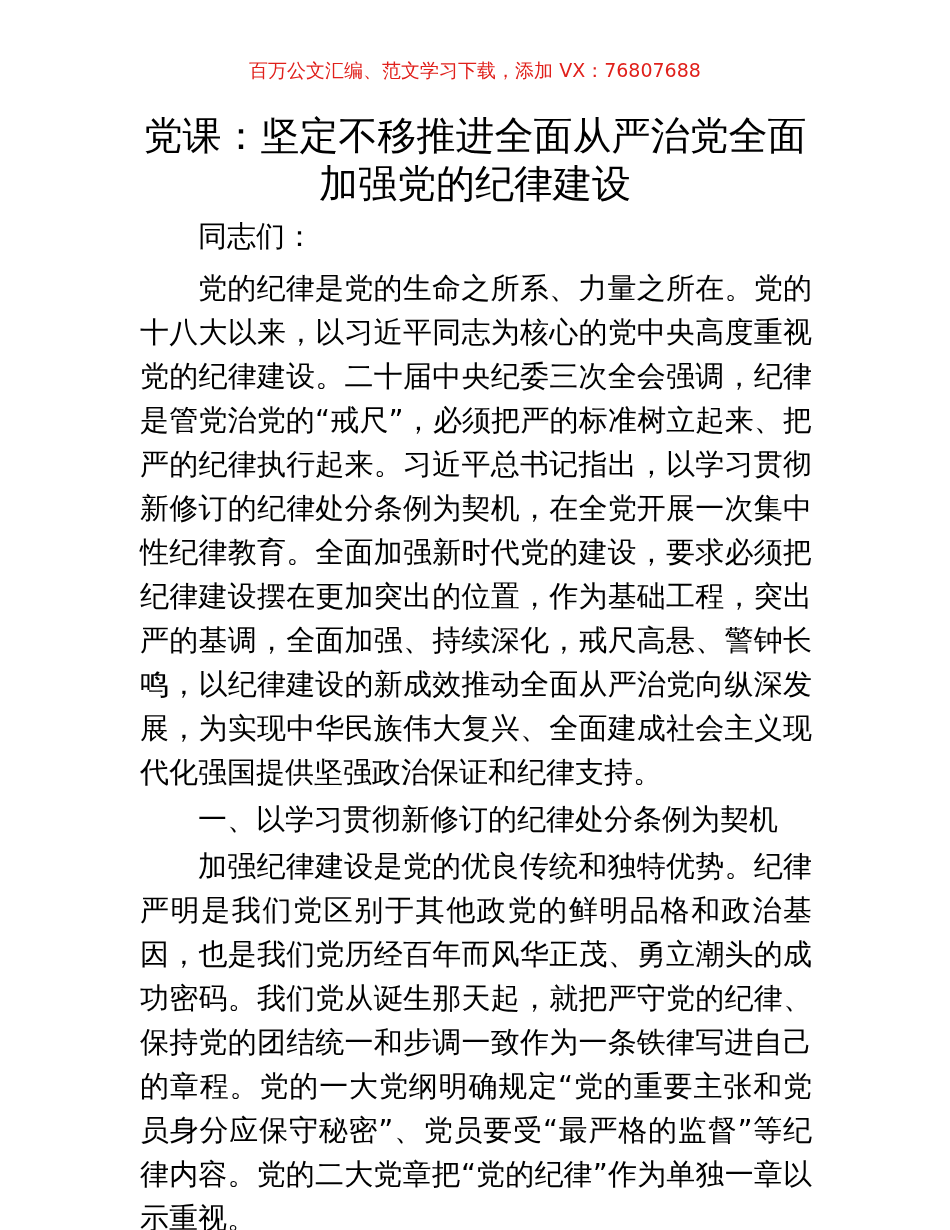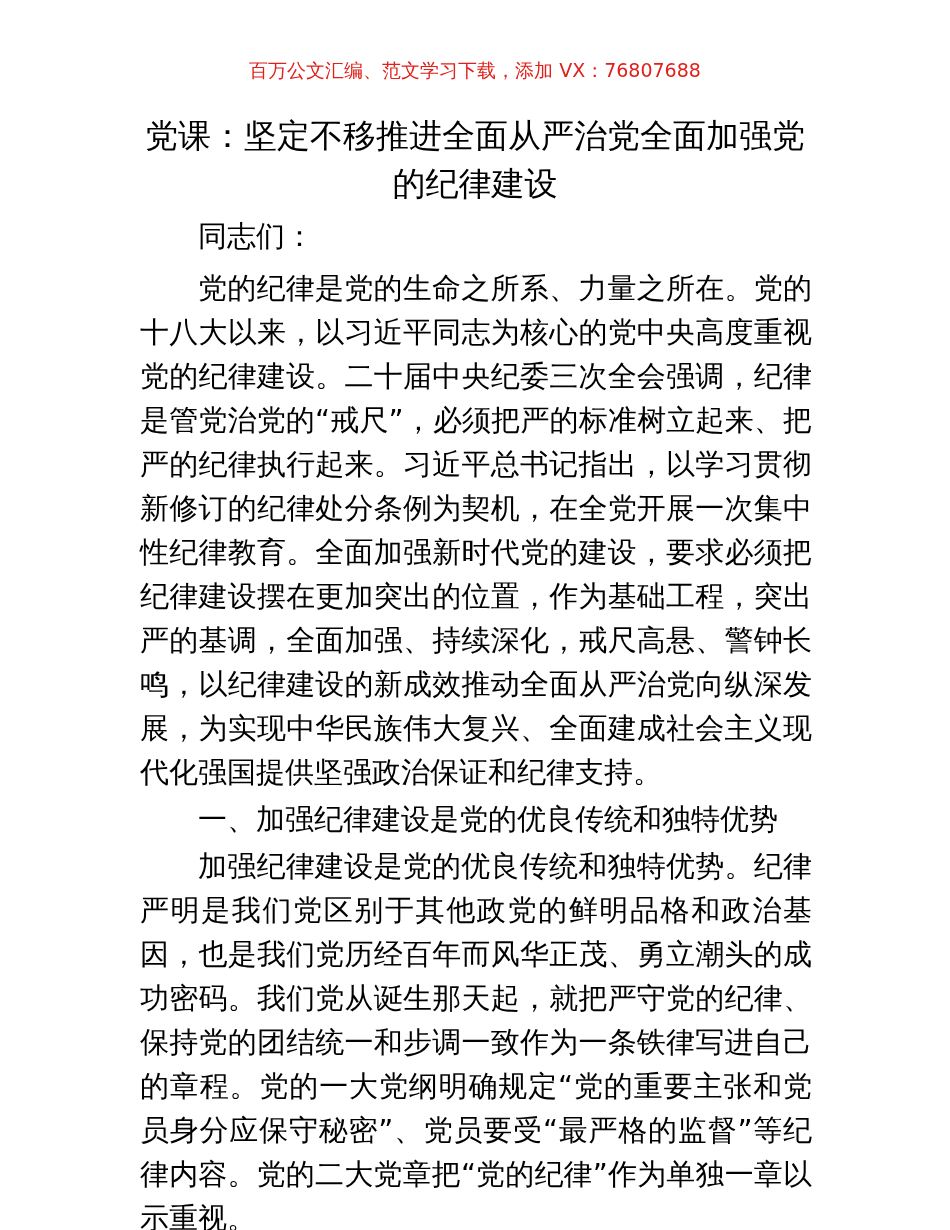--- a/index.html
+++ b/index.html
@@ -32,21 +32,21 @@
       line-height: 28px;
       color: #e0201b;
       letter-spacing: 0px;
     }
     .title {
       position: absolute;
       top: 112px;
       left: 140px;
       width: 670px;
       text-align: center;
-      font-size: 33px;
+      font-size: 39px;
       line-height: 48px;
       color: #000000;
       font-weight: 500;
     }
     .body-text {
       position: absolute;
       top: 214px;
       left: 140px;
       width: 672px;
       font-size: 29px;
@@ -79,18 +79,18 @@
   <div class="watermark">百万公文汇编、范文学习下载，添加 VX：76807688</div>
 
   <div class="title">党课：坚定不移推进全面从严治党全面加强党的纪律建设</div>
 
   <div class="body-text">
 
     <p class="para salutation">同志们：</p>
 
     <p class="para">党的纪律是党的生命之所系、力量之所在。党的十八大以来，以习近平同志为核心的党中央高度重视党的纪律建设。二十届中央纪委三次全会强调，纪律是管党治党的“戒尺”，必须把严的标准树立起来、把严的纪律执行起来。习近平总书记指出，以学习贯彻新修订的纪律处分条例为契机，在全党开展一次集中性纪律教育。全面加强新时代党的建设，要求必须把纪律建设摆在更加突出的位置，作为基础工程，突出严的基调，全面加强、持续深化，戒尺高悬、警钟长鸣，以纪律建设的新成效推动全面从严治党向纵深发展，为实现中华民族伟大复兴、全面建成社会主义现代化强国提供坚强政治保证和纪律支持。</p>
 
-    <p class="para section-heading">一、加强纪律建设是党的优良传统和独特优势</p>
+    <p class="para section-heading">一、以学习贯彻新修订的纪律处分条例为契机</p>
 
     <p class="para">加强纪律建设是党的优良传统和独特优势。纪律严明是我们党区别于其他政党的鲜明品格和政治基因，也是我们党历经百年而风华正茂、勇立潮头的成功密码。我们党从诞生那天起，就把严守党的纪律、保持党的团结统一和步调一致作为一条铁律写进自己的章程。党的一大党纲明确规定“党的重要主张和党员身分应保守秘密”、党员要受“最严格的监督”等纪律内容。党的二大党章把“党的纪律”作为单独一章以示重视。</p>
 
   </div>
 </div>
 
 </body></html>

